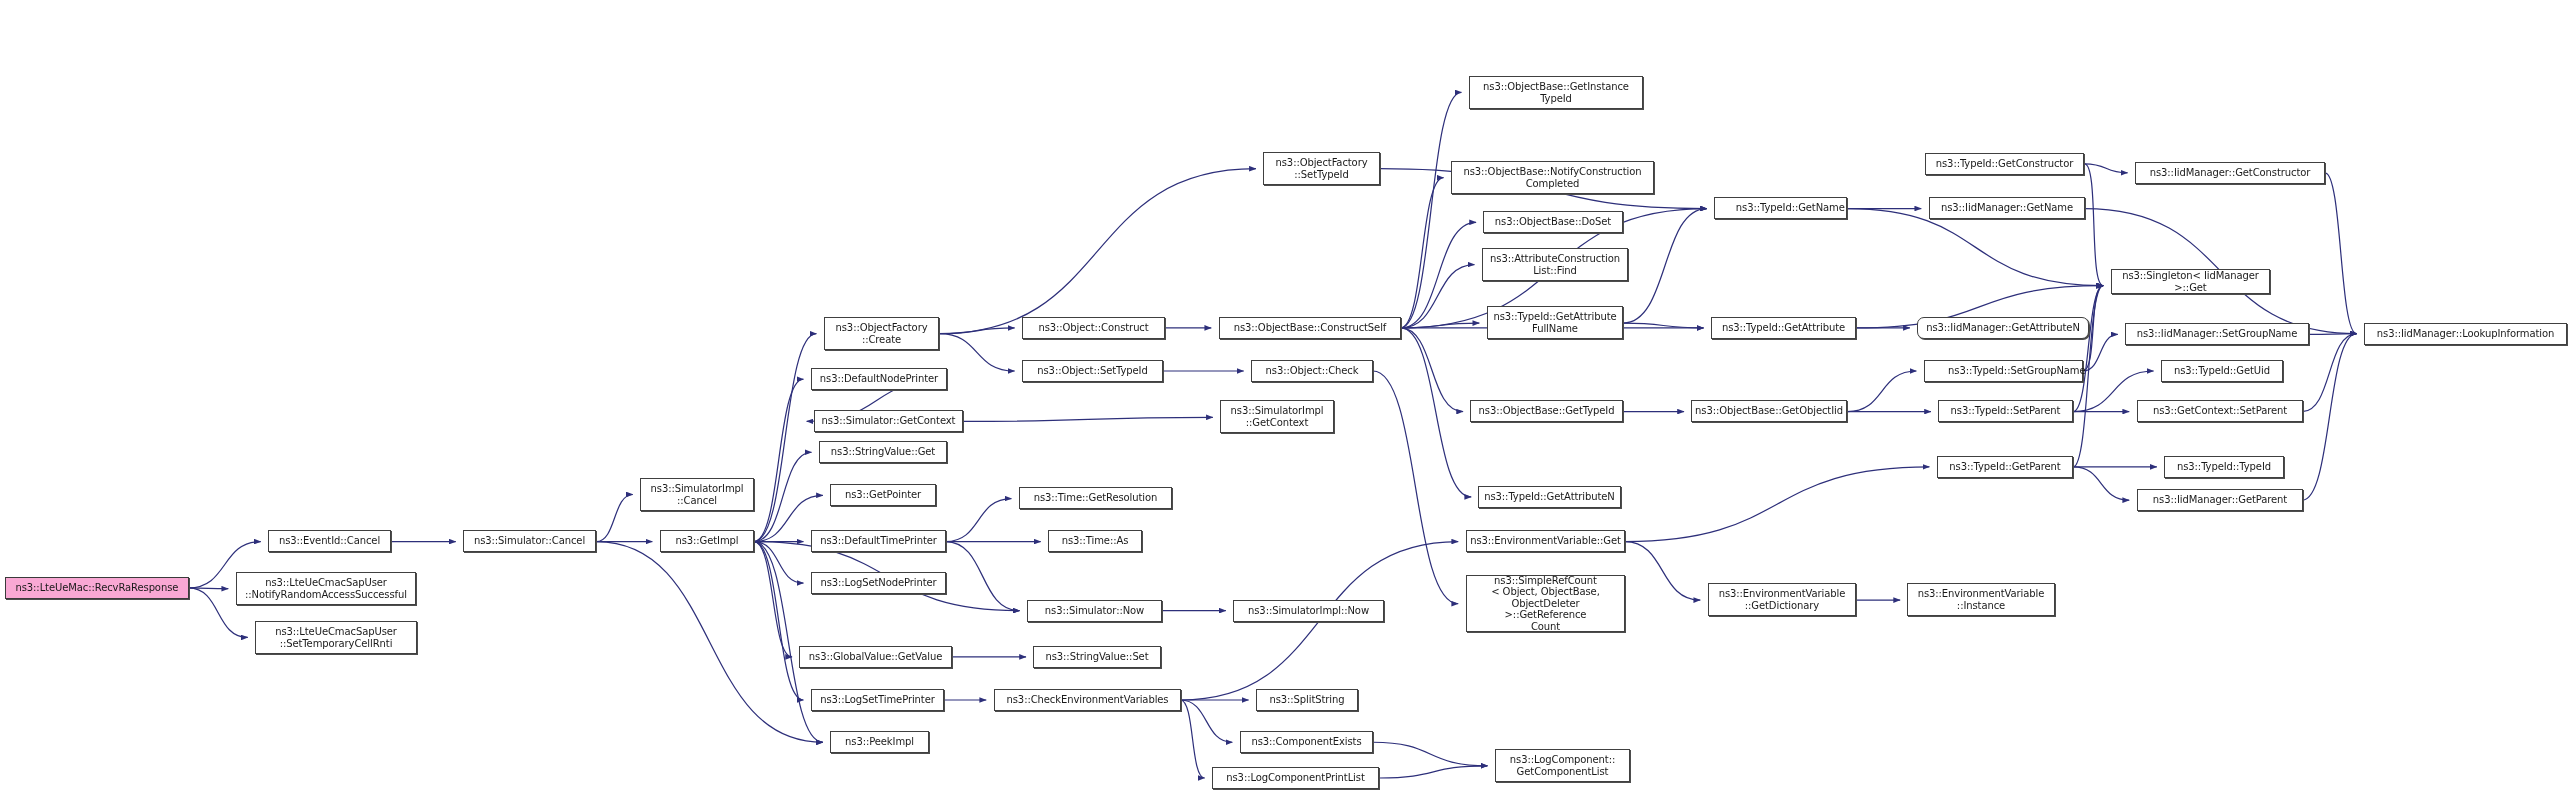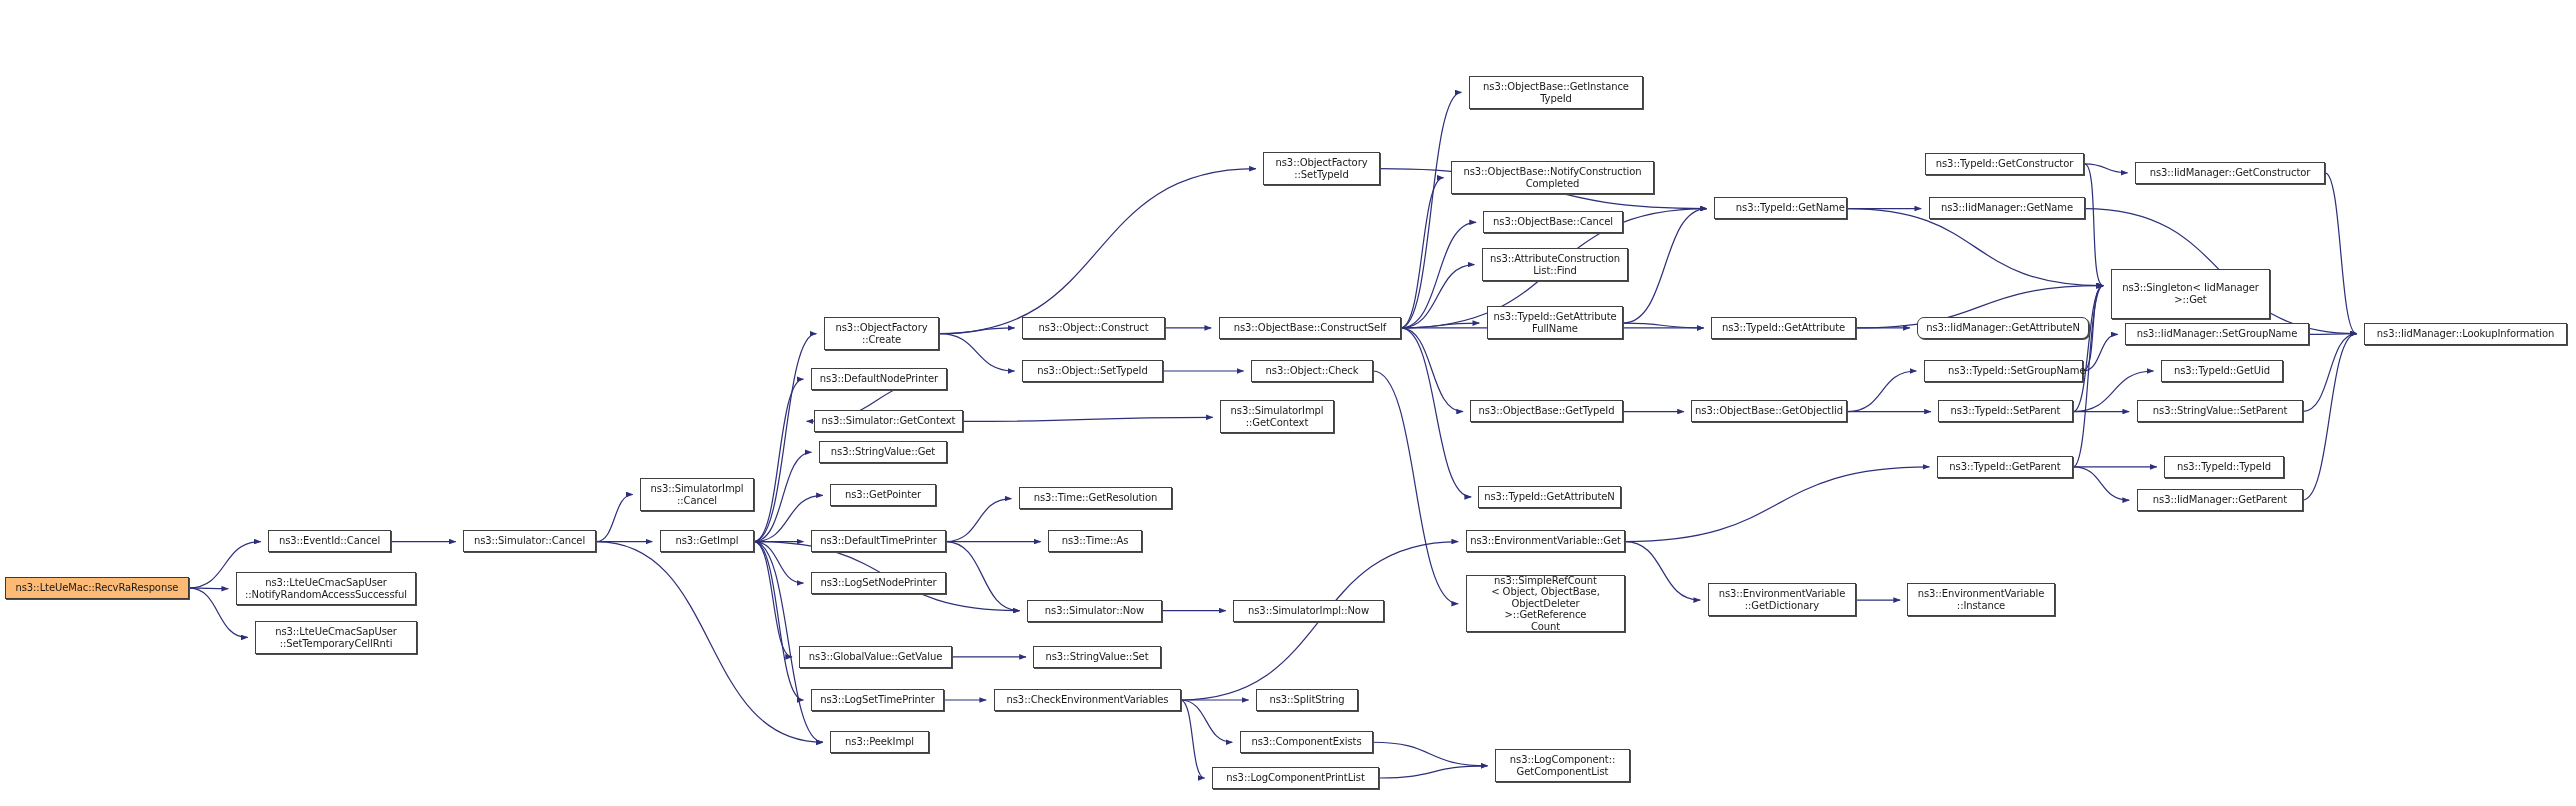--- a/index.html
+++ b/index.html
@@ -24,21 +24,21 @@
     justify-content:center;
     text-align:center;
     line-height:1.16;
     font-size:10px;
     letter-spacing:-0.1px;
     padding:0.8px 2.4px;
     white-space:pre-line;
     box-shadow:1px 1px 0 0 #4d4d4d;
   }
   .node.root{
-    background:#fdba74;
+    background:#f9a8d4;
     border:1.3px solid #3a3a3a;
   }
 </style>
 </head>
 <body>
 
 <div id="canvas">
   <svg id="edges" xmlns="http://www.w3.org/2000/svg" viewBox="0 0 3171 993" width="2576" height="807">
     <defs>
       <marker id="ah" markerWidth="9" markerHeight="7" refX="8.4" refY="3.5" orient="auto" markerUnits="userSpaceOnUse">
@@ -158,21 +158,21 @@
       <div class="node" style="left: 1220px; top: 400px; width: 114px; height: 33px;">ns3::SimulatorImpl
 ::GetContext</div>
       <div class="node" style="left: 1233px; top: 600px; width: 151px; height: 22px;">ns3::SimulatorImpl::Now</div>
       <div class="node" style="left: 1256px; top: 689px; width: 102px; height: 22px;">ns3::SplitString</div>
       <div class="node" style="left: 1240px; top: 731px; width: 133px; height: 22px;">ns3::ComponentExists</div>
       <div class="node" style="left: 1212px; top: 767px; width: 167px; height: 22px;">ns3::LogComponentPrintList</div>
       <div class="node" style="left: 1469px; top: 76px; width: 174px; height: 33px;">ns3::ObjectBase::GetInstance
 TypeId</div>
       <div class="node" style="left: 1451px; top: 161px; width: 203px; height: 33px;">ns3::ObjectBase::NotifyConstruction
 Completed</div>
-      <div class="node" style="left: 1483px; top: 211px; width: 140px; height: 22px;">ns3::ObjectBase::Cancel</div>
+      <div class="node" style="left: 1483px; top: 211px; width: 140px; height: 22px;">ns3::ObjectBase::DoSet</div>
       <div class="node" style="left: 1482px; top: 248px; width: 146px; height: 33px;">ns3::AttributeConstruction
 List::Find</div>
       <div class="node" style="left: 1487px; top: 306px; width: 136px; height: 33px;">ns3::TypeId::GetAttribute
 FullName</div>
       <div class="node" style="left: 1470px; top: 400px; width: 153px; height: 22px;">ns3::ObjectBase::GetTypeId</div>
       <div class="node" style="left: 1478px; top: 486px; width: 143px; height: 22px;">ns3::TypeId::GetAttributeN</div>
       <div class="node" style="left: 1466px; top: 530px; width: 159px; height: 22px;">ns3::EnvironmentVariable::Get</div>
       <div class="node" style="left: 1466px; top: 575px; width: 159px; height: 57px;">ns3::SimpleRefCount
 &lt; Object, ObjectBase,
 ObjectDeleter &gt;::GetReference
@@ -185,24 +185,24 @@
       <div class="node" style="left: 1708px; top: 583px; width: 148px; height: 33px;">ns3::EnvironmentVariable
 ::GetDictionary</div>
       <div class="node" style="left: 1925px; top: 153px; width: 159px; height: 22px;">ns3::TypeId::GetConstructor</div>
       <div class="node" style="left: 1929px; top: 197px; width: 156px; height: 22px;">ns3::IidManager::GetName</div>
       <div class="node" style="left: 1917px; top: 317px; width: 172px; height: 22px; border-radius: 7px;">ns3::IidManager::GetAttributeN</div>
       <div class="node" style="left: 1924px; top: 360px; width: 159px; height: 22px; padding-left: 29px;">ns3::TypeId::SetGroupName</div>
       <div class="node" style="left: 1938px; top: 400px; width: 135px; height: 22px;">ns3::TypeId::SetParent</div>
       <div class="node" style="left: 1937px; top: 456px; width: 136px; height: 22px;">ns3::TypeId::GetParent</div>
       <div class="node" style="left: 1907px; top: 583px; width: 148px; height: 33px;">ns3::EnvironmentVariable
 ::Instance</div>
-      <div class="node" style="left: 2111px; top: 269px; width: 159px; height: 50px;">ns3::Singleton&lt; IidManager
+      <div class="node" style="left: 2111px; top: 269px; width: 159px; height: 25px;">ns3::Singleton&lt; IidManager
 &gt;::Get</div>
       <div class="node" style="left: 2135px; top: 162px; width: 190px; height: 22px;">ns3::IidManager::GetConstructor</div>
       <div class="node" style="left: 2125px; top: 323px; width: 184px; height: 22px;">ns3::IidManager::SetGroupName</div>
       <div class="node" style="left: 2161px; top: 360px; width: 122px; height: 22px;">ns3::TypeId::GetUid</div>
-      <div class="node" style="left: 2137px; top: 400px; width: 166px; height: 22px;">ns3::StringValue::SetParent</div>
+      <div class="node" style="left: 2137px; top: 400px; width: 166px; height: 22px;">ns3::GetContext::SetParent</div>
       <div class="node" style="left: 2164px; top: 456px; width: 120px; height: 22px;">ns3::TypeId::TypeId</div>
       <div class="node" style="left: 2137px; top: 489px; width: 166px; height: 22px;">ns3::IidManager::GetParent</div>
       <div class="node" style="left: 2364px; top: 323px; width: 203px; height: 22px;">ns3::IidManager::LookupInformation</div>
     </div>
 </div>
 
 
 </body></html>

